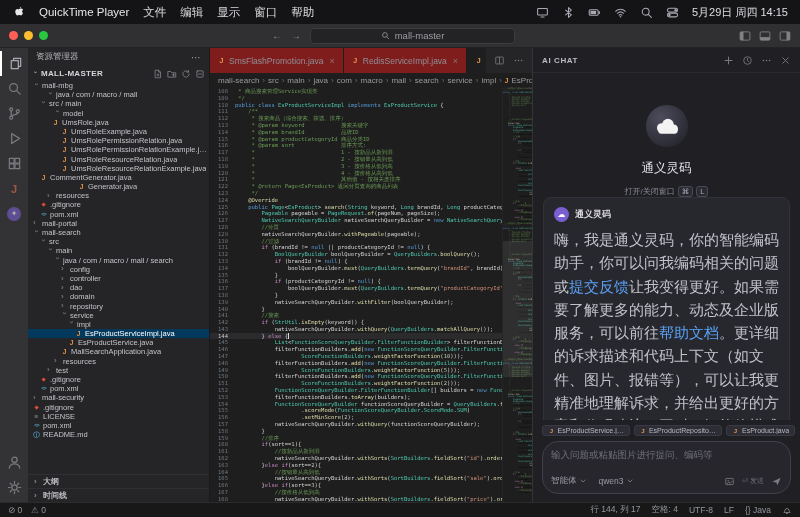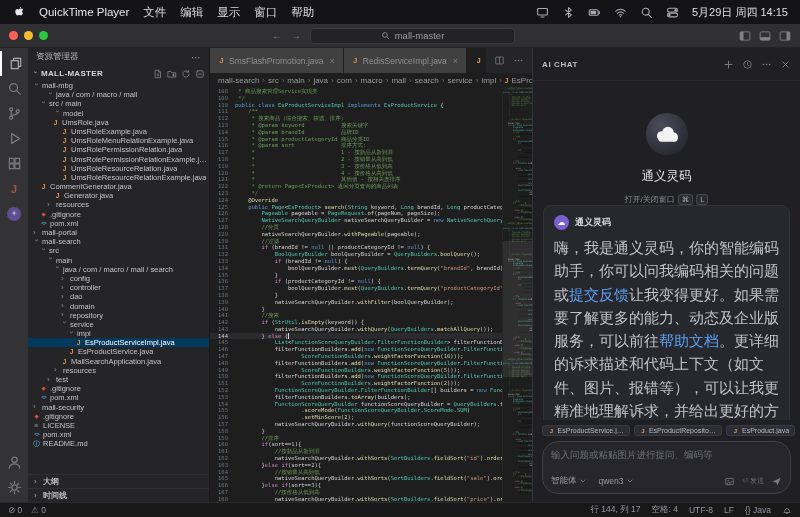--- a/index.html
+++ b/index.html
@@ -63,21 +63,21 @@
   .fi.md{color:#519aba}
   .fi.txt{color:#8c8c92}
   .tree-label{overflow:hidden;text-overflow:ellipsis}
   .sb-section{height:14px;border-top:1px solid #303034;display:flex;align-items:center;gap:3px;
     padding:0 6px;color:#bcbcc2;font-size:8px;font-weight:bold}
 
   
   .editor{flex:1;min-width:0;display:flex;flex-direction:column;background:#1e1e1e}
   .tabbar{height:25px;background:#252528;display:flex;align-items:stretch}
   #tabs{display:flex;overflow:hidden}
-  .tab{display:flex;align-items:center;gap:4px;padding:0 8px;background:#404040;color:#8f8f95;
+  .tab{display:flex;align-items:center;gap:4px;padding:0 8px;background:#7f1d1d;color:#8f8f95;
     font-size:8.5px;border-right:1px solid #1e1e1e;white-space:nowrap}
   .tab.active{background:#1e1e1e;color:#e6e6e8}
   .tab .fi{font-size:7px}
   .tab-close{font-size:9px;opacity:.75;margin-left:2px}
   .tab-actions{margin-left:auto;display:flex;align-items:center;gap:8px;padding:0 8px}
   .tab-actions .icon{width:11px;height:11px;opacity:.7}
   .breadcrumbs{height:14px;display:flex;align-items:center;gap:3px;padding:0 8px;color:#9a9aa0;
     font-size:8px;white-space:nowrap;overflow:hidden}
   .bc-sep{color:#6a6a70}
   .code-wrap{flex:1;display:flex;min-height:0;overflow:hidden;position:relative}
@@ -90,21 +90,21 @@
   .caret{position:absolute;top:0;width:1px;height:6.5px;background:#d7d7d7}
   .c{color:#6a9955}.s{color:#ce9178}.k{color:#569cd6}.ctl{color:#c586c0}
   .n{color:#b5cea8}.t{color:#4ec9b0}.fn{color:#dcdcaa}
   .minimap{width:30px;background:#1e1e1e;position:relative;overflow:hidden;border-left:1px solid #252528}
   .mm-content{font-family:"DejaVu Sans Mono",monospace;font-size:7px;line-height:7.4px;white-space:pre;
     transform:scale(.3);transform-origin:0 0;width:340%;opacity:.8}
   .mm-view{position:absolute;left:0;right:0;top:37%;height:33%;background:rgba(255,255,255,.08)}
 
   
   .chat{width:268px;background:#1f1f24;border-left:1px solid #33333a;display:flex;flex-direction:column;min-height:0}
-  .chat-header{height:25px;display:flex;align-items:center;gap:7px;padding:16px 9px;border-bottom:1px solid #2a2a30}
+  .chat-header{height:25px;display:flex;align-items:center;gap:7px;padding:8px 9px;border-bottom:1px solid #2a2a30}
   .chat-title{color:#bdbdc4;font-size:8px;letter-spacing:.6px;font-weight:bold}
   .chat-h-icons{margin-left:auto;display:flex;gap:8px}
   .chat-h-icons .icon{width:11px;height:11px;opacity:.75}
   .chat-body{flex:1;display:flex;flex-direction:column;align-items:center;min-height:0;overflow:hidden}
   .chat-hero{margin-top:30px;display:flex;flex-direction:column;align-items:center}
   .hero-logo{width:46px;height:46px}
   .hero-brand{margin-top:11px;color:#e2e2e8;font-size:12.5px}
   .hero-shortcut{margin-top:9px;color:#8a8a94;font-size:8px;display:flex;align-items:center}
   .key{border:1px solid #4a4a55;border-radius:3px;background:#2a2a32;color:#aaaab4;
     font-size:7.5px;padding:0 3px;margin-left:3px;line-height:10px}
@@ -364,43 +364,39 @@
           <div class="tree-row" style="padding-left: 24px;">
             <span class="fi java">J</span>
             <span class="tree-label">UmsRole.java</span>
           </div>
           <div class="tree-row" style="padding-left: 33px;">
             <span class="fi java">J</span>
             <span class="tree-label">UmsRoleExample.java</span>
           </div>
           <div class="tree-row" style="padding-left: 33px;">
             <span class="fi java">J</span>
-            <span class="tree-label">UmsRoleMenuRelationExample.java</span>
-          </div>
-          <div class="tree-row" style="padding-left: 33px;">
-            <span class="fi java">J</span>
             <span class="tree-label">UmsRolePermissionRelation.java</span>
           </div>
           <div class="tree-row" style="padding-left: 33px;">
             <span class="fi java">J</span>
             <span class="tree-label">UmsRolePermissionRelationExample.java</span>
           </div>
           <div class="tree-row" style="padding-left: 33px;">
             <span class="fi java">J</span>
             <span class="tree-label">UmsRoleResourceRelation.java</span>
           </div>
           <div class="tree-row" style="padding-left: 33px;">
             <span class="fi java">J</span>
             <span class="tree-label">UmsRoleResourceRelationExample.java</span>
           </div>
           <div class="tree-row" style="padding-left: 12px;">
             <span class="fi java">J</span>
             <span class="tree-label">CommentGenerator.java</span>
           </div>
-          <div class="tree-row" style="padding-left: 26px;">
+          <div class="tree-row" style="padding-left: 44px; margin-left: 6px;">
             <span class="fi java">J</span>
             <span class="tree-label">Generator.java</span>
           </div>
           <div class="tree-row" style="padding-left: 19px;">
             <span class="chev">›</span>
             <span class="tree-label">resources</span>
           </div>
           <div class="tree-row" style="padding-left: 12px;">
             <span class="fi git">◆</span>
             <span class="tree-label">.gitignore</span>

